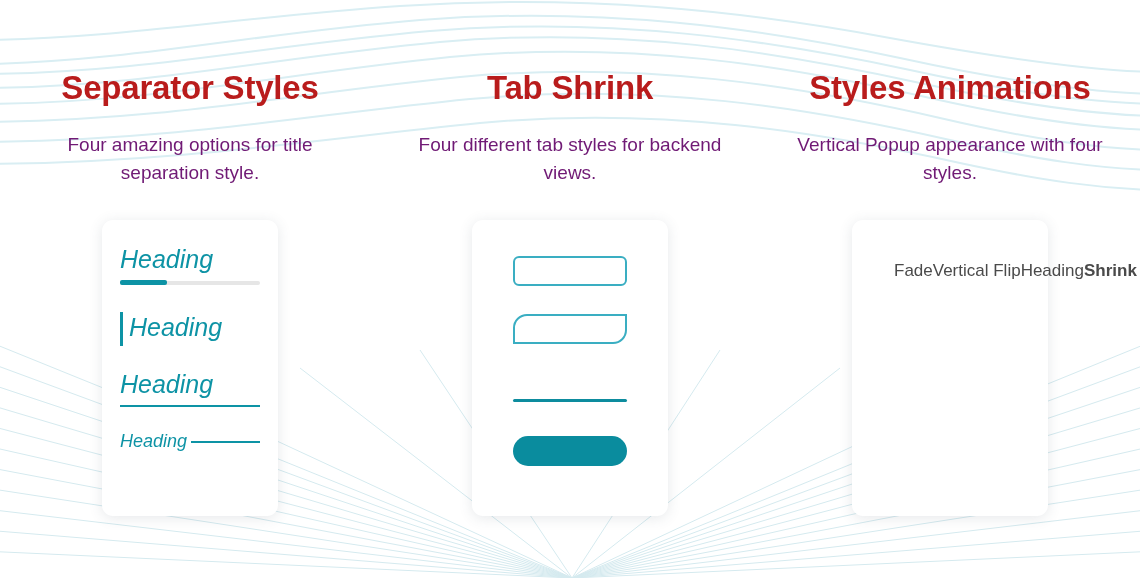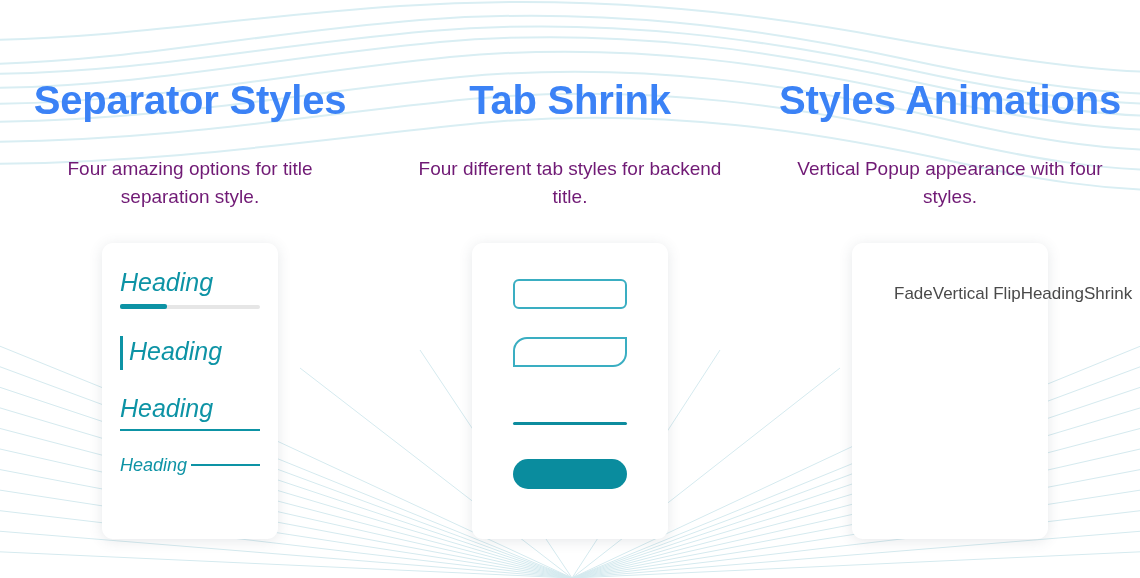--- a/index.html
+++ b/index.html
@@ -36,26 +36,26 @@
     padding-top: 66px;
   }
   .column {
     flex: 1 1 0;
     display: flex;
     flex-direction: column;
     align-items: center;
   }
 
   .col-title {
-    font-size: 40px;
+    font-size: 33px;
     font-weight: bold;
-    color: #3b82f6;
+    color: #b91c1c;
     letter-spacing: -0.2px;
     line-height: 1.1;
-    margin: 12px;
+    margin: 4px;
     text-align: center;
   }
   .col-desc {
     margin: 21px 0 0 0;
     font-size: 19px;
     color: #701a75;
     line-height: 1.46;
     text-align: center;
     max-width: 330px;
   }
@@ -191,21 +191,21 @@
     flex-direction: row;
     box-sizing: border-box;
   }
   .popup-item {
     font-size: 17px;
     color: #4a4a4a;
     line-height: 1;
     margin-bottom: 46px;
     white-space: nowrap;
   }
-  .popup-item:last-child { margin-bottom: 0; }
+  .popup-item:last-child { margin-bottom: 0; font-weight: bold; }
 </style>
 </head>
 <body>
 
 <svg id="bg-decor" viewBox="0 0 1140 578" preserveAspectRatio="none" aria-hidden="true">
   <g fill="none" stroke="#d9eef3" stroke-width="2">
     <path d="M-10,64 C 140,60 250,34 420,20 C 600,6 760,28 900,58 C 1010,82 1090,92 1150,94"></path>
     <path d="M-10,74 C 150,72 260,46 430,31 C 610,16 770,40 910,70 C 1015,93 1090,102 1150,104"></path>
     <path d="M-10,88 C 150,86 270,58 440,42 C 620,26 780,52 920,83 C 1020,105 1092,114 1150,116"></path>
     <path d="M-10,104 C 160,102 280,74 450,57 C 630,40 790,66 930,98 C 1028,120 1094,128 1150,130"></path>
@@ -274,21 +274,21 @@
       <div class="sep-item sep-4">
         <div class="sep-label">Heading</div>
         <div class="rule-line"></div>
       </div>
 
     </div>
   </section>
 
   <section class="column">
     <h2 class="col-title">Tab Shrink</h2>
-    <p class="col-desc">Four different tab styles for backend title.</p>
+    <p class="col-desc">Four different tab styles for backend views.</p>
 
     <div class="card card-tabs">
       <div class="tab-shape tab-1"></div>
       <div class="tab-shape tab-2"></div>
       <div class="tab-shape tab-3"></div>
       <div class="tab-shape tab-4"></div>
     </div>
   </section>
 
   <section class="column">

